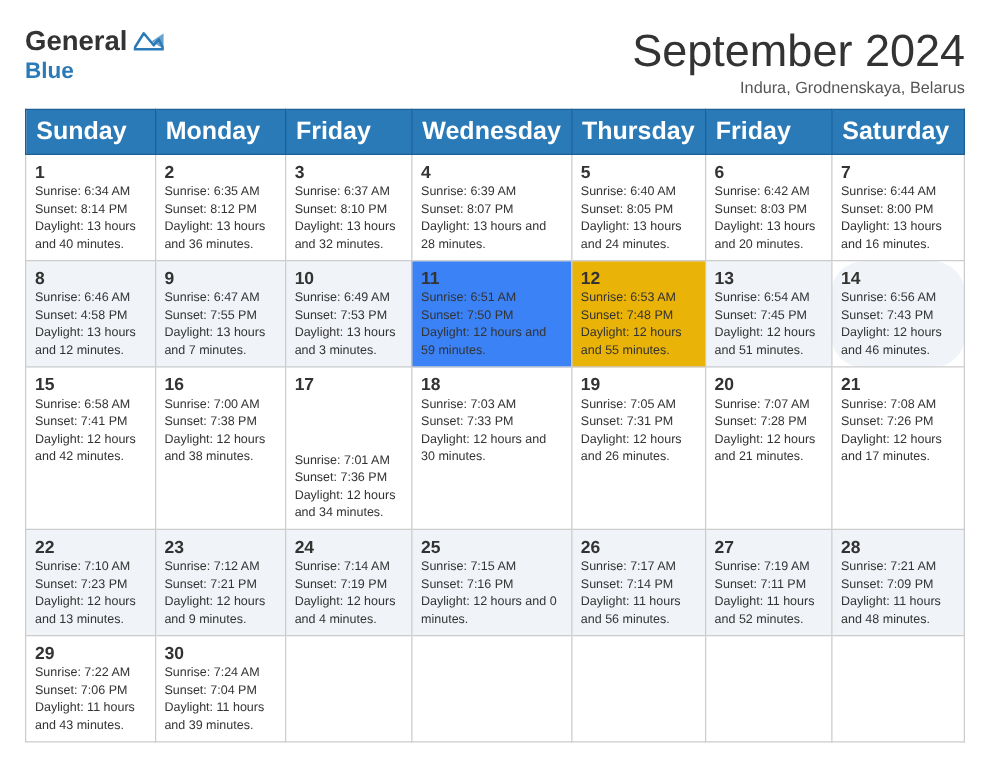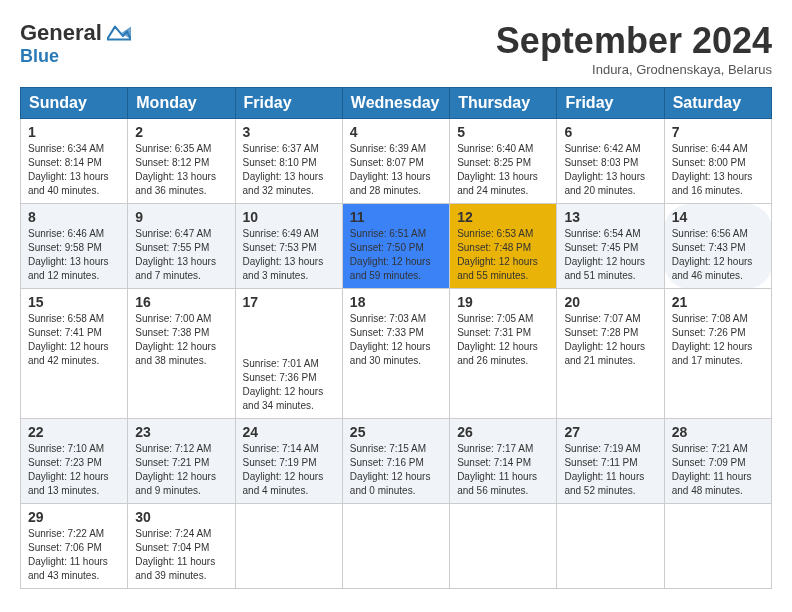--- a/index.html
+++ b/index.html
@@ -39,37 +39,37 @@
     .logo-icon {
       width: 24px;
       height: 20px;
       margin-left: 3px;
     }
     .title-area {
       text-align: right;
     }
     .month-title {
       font-size: 36px;
-      font-weight: bold;
+      font-weight: normal;
       color: #333;
     }
     .subtitle {
       font-size: 13px;
       color: #555;
     }
     .calendar {
       width: 100%;
       border-collapse: collapse;
     }
     .calendar th {
       background: #2b7ab8;
       color: #fff;
       text-align: left;
       padding: 6px 8px;
-      font-size: 16px;
+      font-size: 20px;
       border: 1px solid #1a5f96;
     }
     .calendar td {
       vertical-align: top;
       padding: 5px 7px;
       border: 1px solid #ccc;
       width: 107px;
       min-height: 80px;
       background: #fff;
     }
@@ -146,41 +146,41 @@
         </td>
         <td>
           <span class="day-num">4</span>
           <div class="day-info" style="white-space: pre-line;">Sunrise: 6:39 AM
 Sunset: 8:07 PM
 Daylight: 13 hours and 28 minutes.</div>
         </td>
         <td>
           <span class="day-num">5</span>
           <div class="day-info" style="white-space: pre-line;">Sunrise: 6:40 AM
-Sunset: 8:25 PM
+Sunset: 8:05 PM
 Daylight: 13 hours and 24 minutes.</div>
         </td>
         <td>
           <span class="day-num">6</span>
           <div class="day-info" style="white-space: pre-line;">Sunrise: 6:42 AM
 Sunset: 8:03 PM
 Daylight: 13 hours and 20 minutes.</div>
         </td>
         <td>
           <span class="day-num">7</span>
           <div class="day-info" style="white-space: pre-line;">Sunrise: 6:44 AM
 Sunset: 8:00 PM
 Daylight: 13 hours and 16 minutes.</div>
         </td>
       </tr>
       <tr style="background: rgb(240, 244, 248);">
         <td style="background: rgb(240, 244, 248);">
           <span class="day-num">8</span>
           <div class="day-info" style="white-space: pre-line;">Sunrise: 6:46 AM
-Sunset: 9:58 PM
+Sunset: 4:58 PM
 Daylight: 13 hours and 12 minutes.</div>
         </td>
         <td style="background: rgb(240, 244, 248);">
           <span class="day-num">9</span>
           <div class="day-info" style="white-space: pre-line;">Sunrise: 6:47 AM
 Sunset: 7:55 PM
 Daylight: 13 hours and 7 minutes.</div>
         </td>
         <td style="background: rgb(240, 244, 248);">
           <span class="day-num">10</span>

